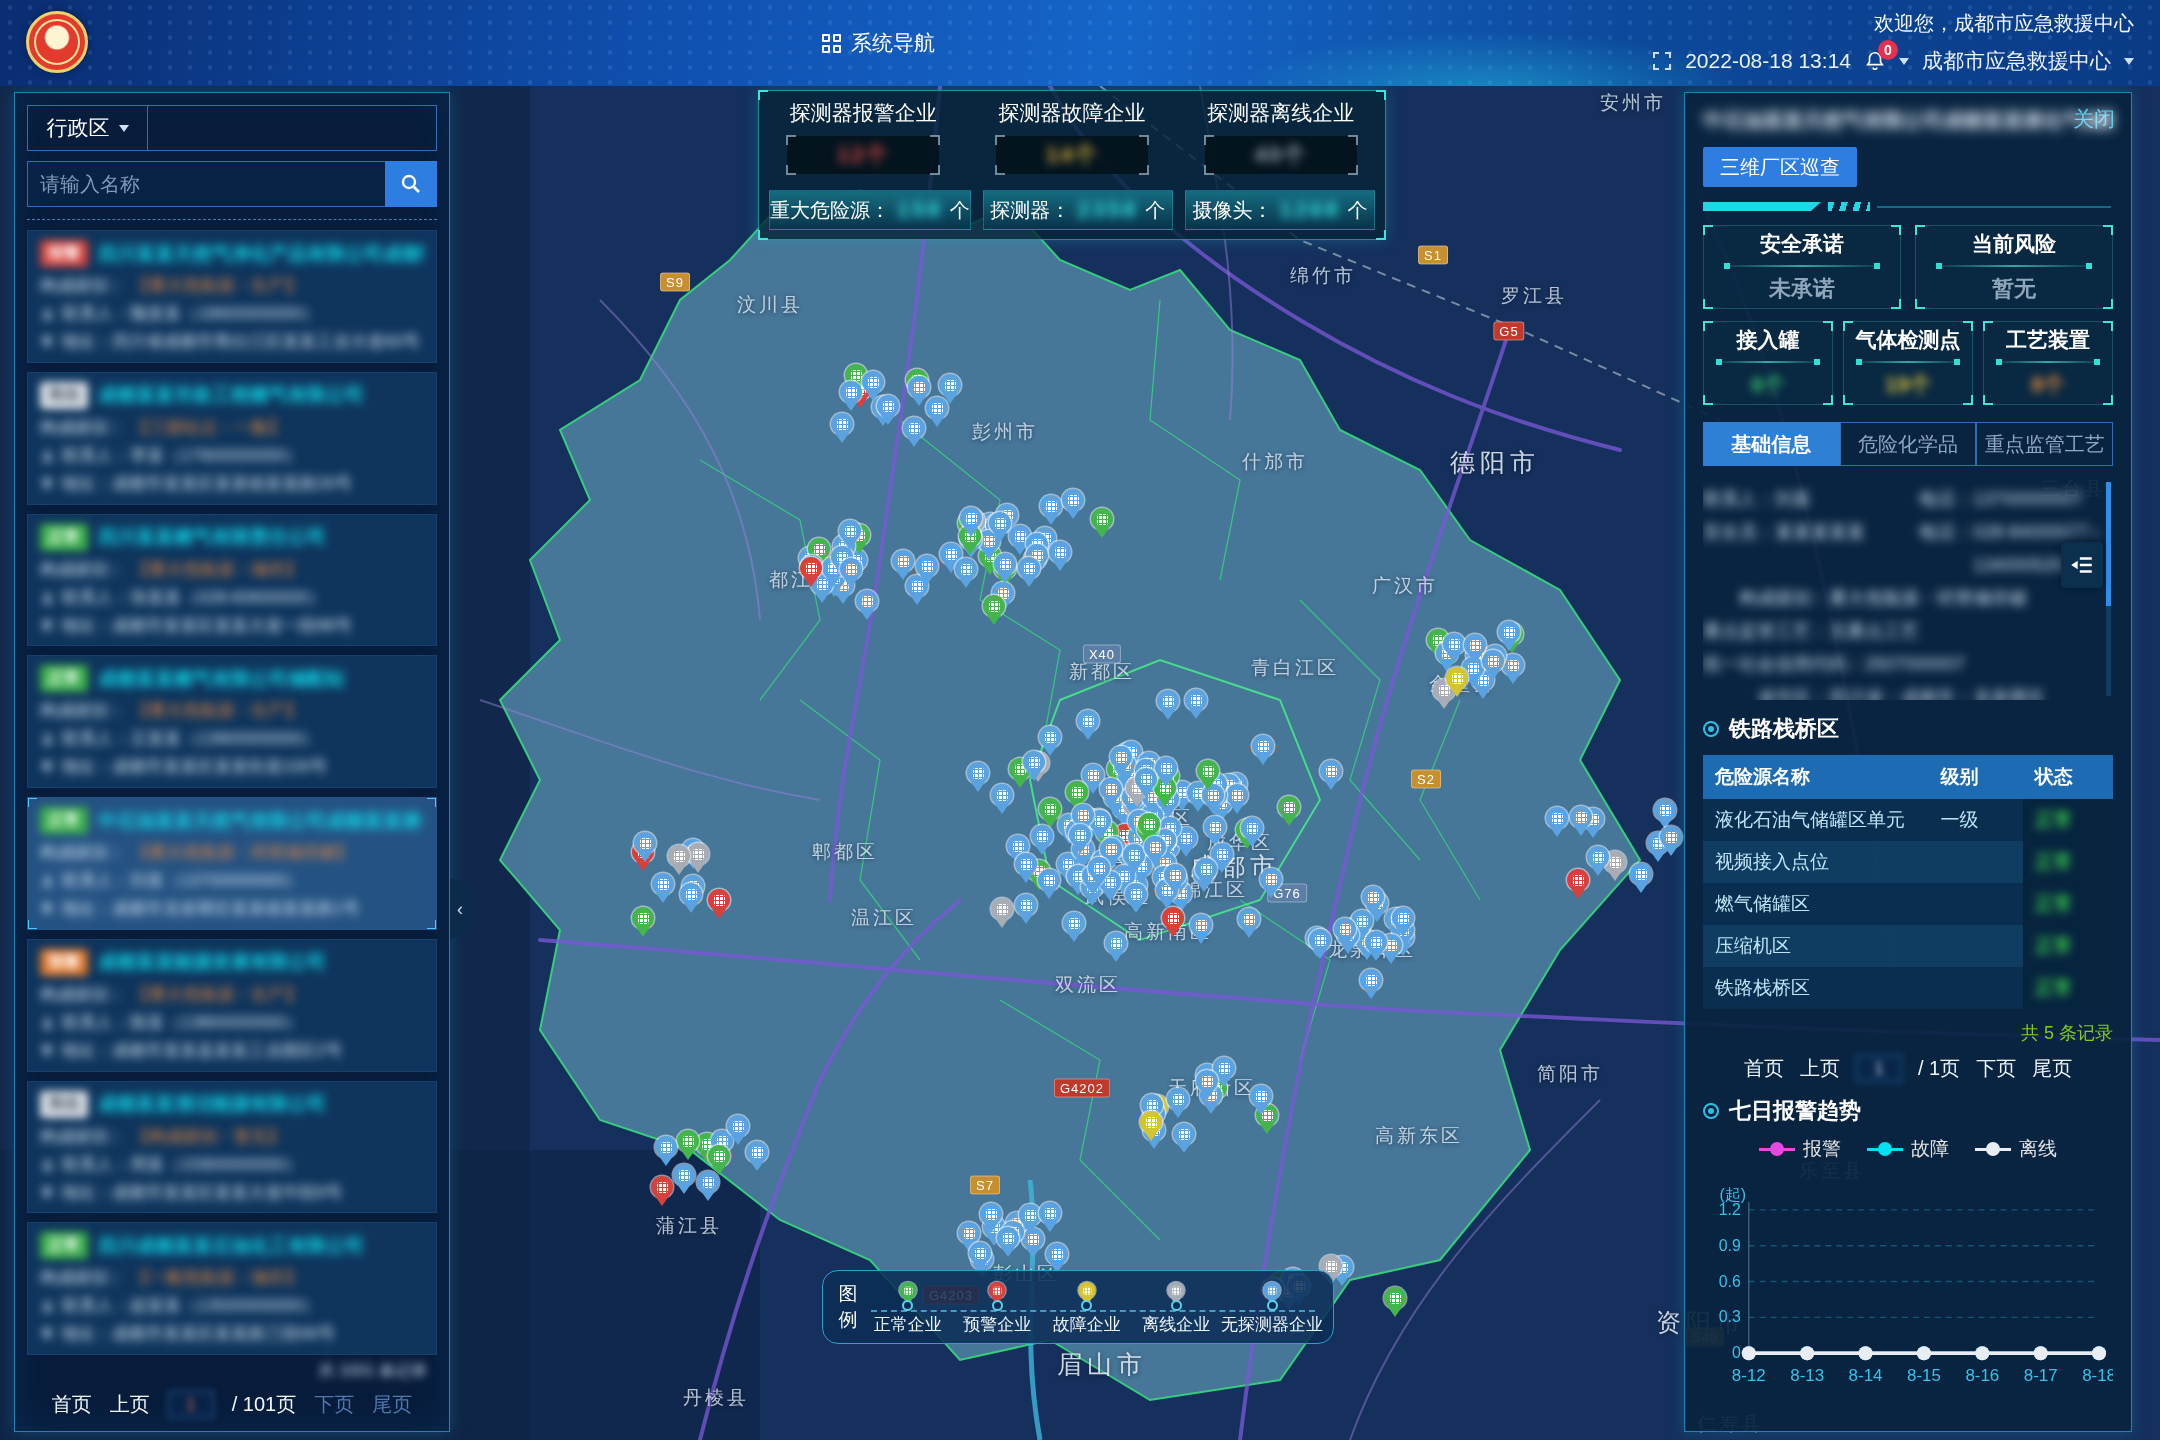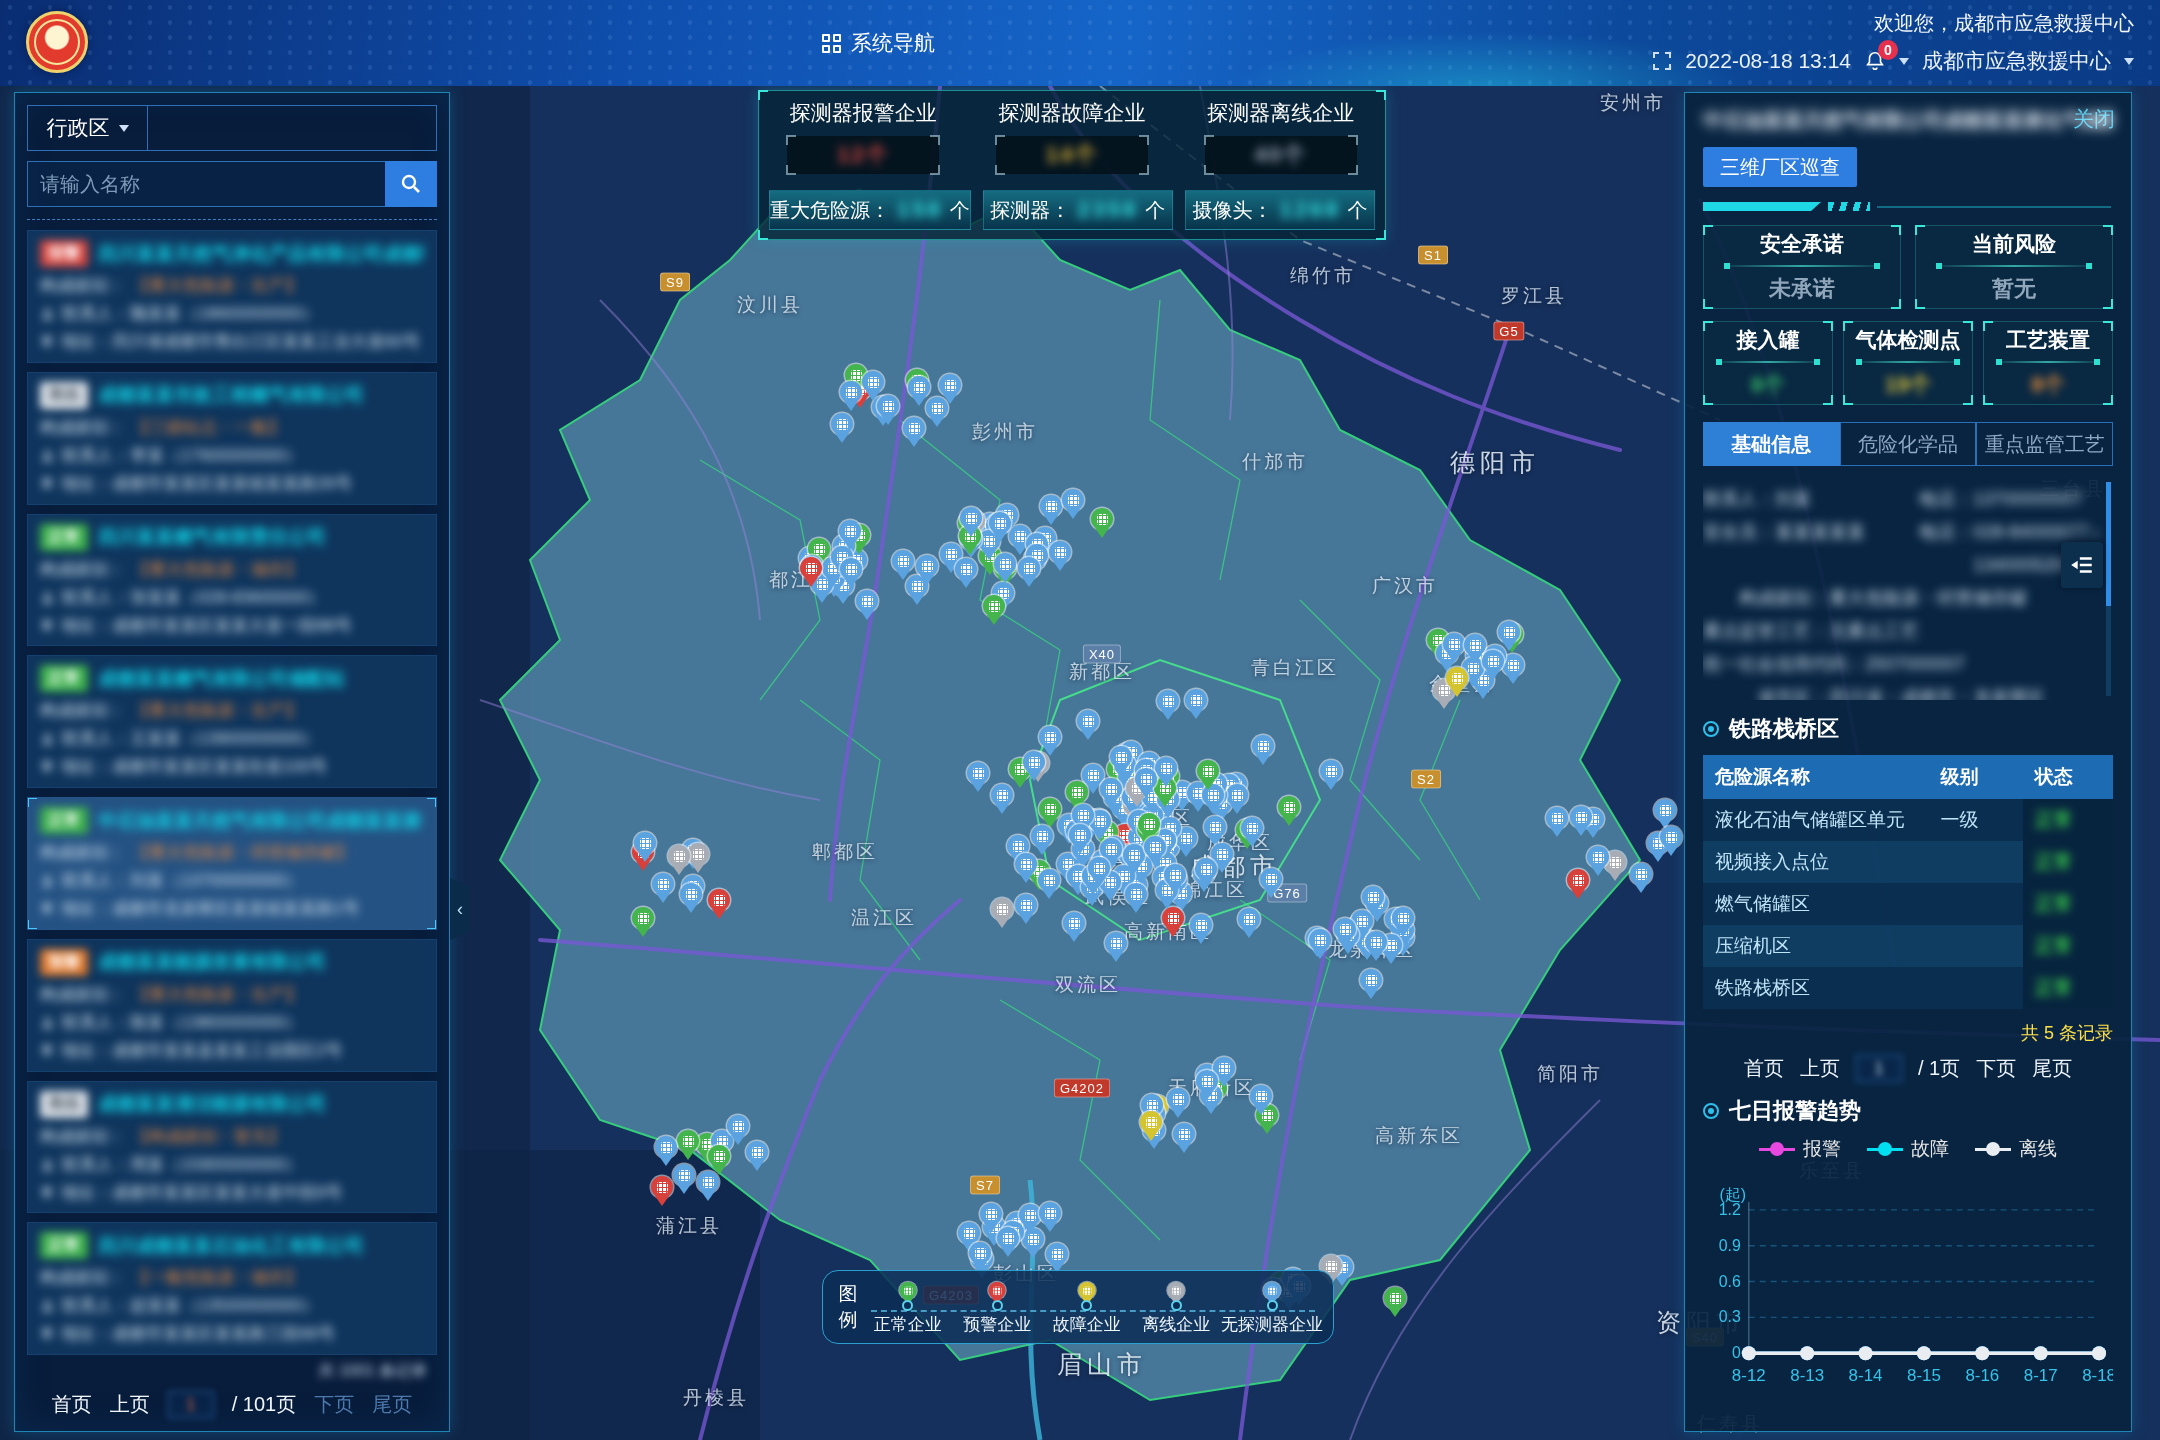--- a/index.html
+++ b/index.html
@@ -151,21 +151,21 @@
     display:flex;align-items:center;justify-content:center;cursor:pointer;box-shadow:0 0 6px rgba(0,0,0,.4)}
   .sect{display:flex;align-items:center;gap:10px;margin-top:14px;font-size:22px;font-weight:bold;color:#fff;flex:none}
   .radio-ic{width:16px;height:16px;border:2px solid #2ec0ea;border-radius:50%;position:relative;flex:none}
   .radio-ic::before{content:"";position:absolute;left:3px;top:3px;width:6px;height:6px;border-radius:50%;background:#2ec0ea}
   table.htable{width:100%;border-collapse:collapse;font-size:19px;margin-top:11px;flex:none}
   .htable th{background:#1d6bb2;color:#fff;height:44px;text-align:left;padding:0 12px;font-weight:bold}
   .htable td{height:42px;padding:0 12px;color:#bfe3f7}
   .htable tr:nth-child(odd) td{background:rgba(10,48,82,.85)}
   .htable tr:nth-child(even) td{background:rgba(16,66,104,.85)}
   .htable td.status{color:#35c24a;background:rgba(6,36,62,.6)!important;font-weight:bold}
-  .p-count{margin-top:12px;text-align:right;font-size:18px;color:#fde047;flex:none}
+  .p-count{margin-top:12px;text-align:right;font-size:18px;color:#84cc16;flex:none}
   .p-page{display:flex;justify-content:center;align-items:center;gap:16px;margin-top:10px;font-size:20px;
     color:#eef5fb;flex:none}
   .p-page .pginput{color:#cfe2f4}
   .trendlegend{display:flex;justify-content:center;align-items:center;gap:26px;margin-top:10px;font-size:19px;
     color:#e5e5e5;flex:none}
   .tl-item{display:flex;align-items:center;gap:8px}
   .tl-mark{width:36px;height:3px;position:relative}
   .tl-mark i{position:absolute;left:50%;top:50%;transform:translate(-50%,-50%);width:14px;height:14px;border-radius:50%}
   .chartwrap{flex:1;min-height:150px;margin-top:2px}
   .chartwrap svg{width:100%;height:100%}

